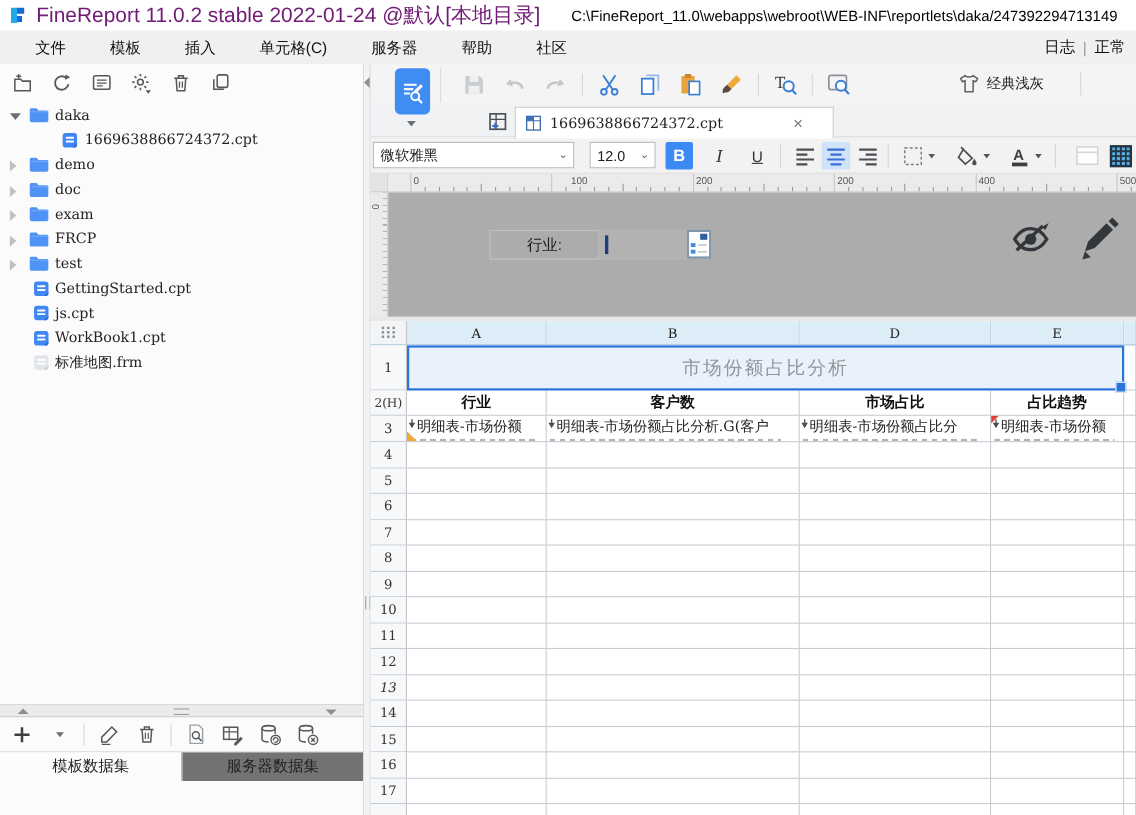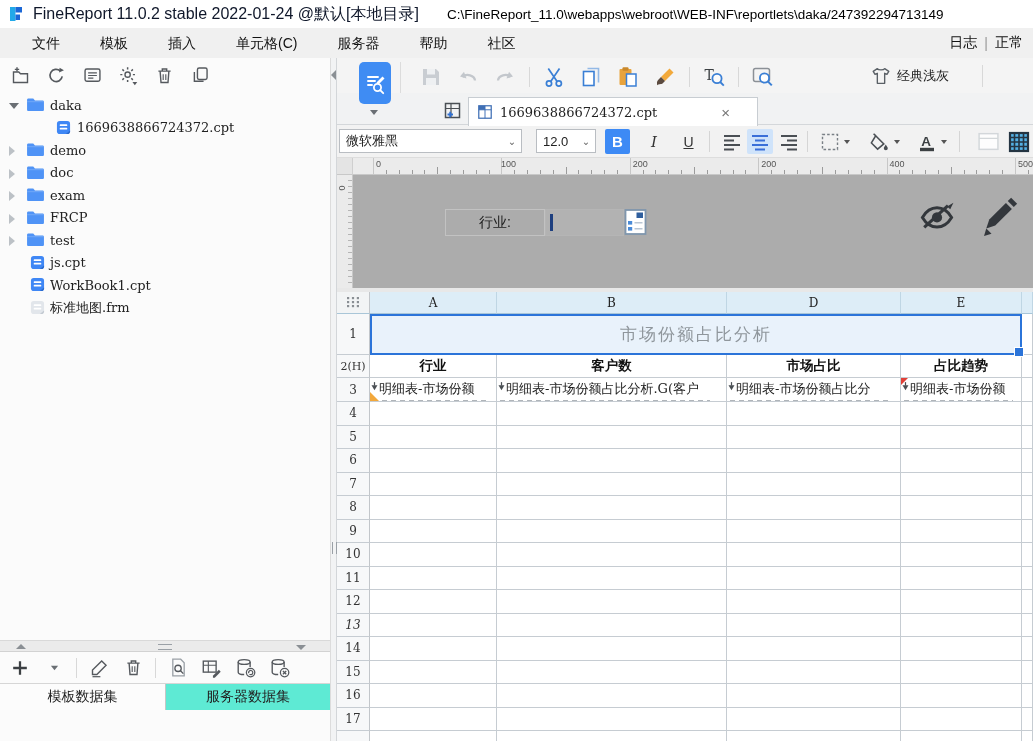--- a/index.html
+++ b/index.html
@@ -1,21 +1,21 @@
 <!DOCTYPE html>
 <html><head>
 <meta charset="utf-8">
 <style>
   html,body{margin:0;padding:0;background:#888;}
   .app{position:relative;width:1033px;height:741px;background:#fff;overflow:hidden;
        font-family:"Liberation Sans",sans-serif;color:#1a1a1a;-webkit-font-smoothing:antialiased;}
   
   .titlebar{position:absolute;left:0;top:0;width:100%;height:28px;background:#fff;border-bottom:1px solid #ececec;display:flex;align-items:center;}
   .titlebar .logo{width:18px;height:18px;margin:0 8px 0 7px;flex:0 0 auto;}
-  .titlebar .t1{font-size:16px;color:#0f172a;white-space:nowrap;text-align:center;}
+  .titlebar .t1{font-size:19px;color:#701a75;white-space:nowrap;text-align:center;}
   .titlebar .t2{font-size:13.5px;color:#000;white-space:nowrap;margin-left:28px;}
   
   .menubar{position:absolute;left:0;top:28px;width:100%;height:30px;background:#f0f0f0;border-bottom:1px solid #e2e2e2;display:flex;align-items:center;}
   .menu-item{font-size:14px;padding:0 20px;line-height:30px;color:#111;cursor:default;white-space:nowrap;}
   .menu-right{position:absolute;right:10px;top:0;height:30px;display:flex;align-items:center;font-size:14px;gap:7px;color:#111;}
   
   .left-panel{position:absolute;left:0;top:58px;width:330px;height:683px;background:#fbfbfb;}
   .tree-toolbar{position:absolute;left:0;top:0;width:100%;height:34px;display:flex;align-items:center;gap:12px;padding-left:8px;box-sizing:border-box;}
   .tbi{display:inline-flex;align-items:center;justify-content:center;width:24px;height:24px;}
   .tree{position:absolute;left:0;top:36px;width:100%;height:546px;overflow:hidden;}
@@ -27,21 +27,21 @@
   .tree-label{position:absolute;}
   .hsplit{position:absolute;left:0;top:582px;width:100%;height:12px;background:#ebebeb;border-top:1px solid #d9d9d9;border-bottom:1px solid #d2d2d2;box-sizing:border-box;}
   .hsplit .up{position:absolute;left:16px;top:3px;width:0;height:0;border-left:5px solid transparent;border-right:5px solid transparent;border-bottom:5px solid #8a8f94;}
   .hsplit .dn{position:absolute;left:296px;top:4px;width:0;height:0;border-left:5px solid transparent;border-right:5px solid transparent;border-top:5px solid #8a8f94;}
   .hsplit .eq{position:absolute;left:158px;top:3px;width:14px;height:4px;border-top:1px solid #9aa0a6;border-bottom:1px solid #9aa0a6;}
   .ds-toolbar{position:absolute;left:0;top:594px;width:100%;height:31px;display:flex;align-items:center;gap:10px;padding-left:8px;box-sizing:border-box;}
   .vsep{width:1px;height:20px;background:#d8d8d8;}
   .ds-tabs{position:absolute;left:0;top:625px;width:100%;height:26px;border-top:1px solid #d6d6d6;display:flex;}
   .ds-tab{width:165px;height:100%;display:flex;align-items:center;justify-content:center;font-size:14px;color:#222;box-sizing:border-box;}
   .ds-tab.on{background:#fcfcfc;}
-  .ds-tab.off{background:#5eead4;border-left:1px solid #c6c6c6;}
+  .ds-tab.off{background:#737373;border-left:1px solid #c6c6c6;}
   .ds-item{position:absolute;left:0;top:651px;width:100%;height:26px;display:flex;align-items:center;font-size:14px;color:#222;background:#fbfbfb;}
   .ds-item .arr{margin-left:10px;width:0;height:0;border-top:5px solid transparent;border-bottom:5px solid transparent;border-left:6px solid #bcc1c6;}
   .ds-item .ic{margin-left:9px;display:inline-flex;}
   .ds-item .lb{margin-left:6px;}
   
   .vsplit{position:absolute;left:330px;top:58px;width:7px;height:683px;background:#f2f3f4;border-left:1px solid #dcdcdc;border-right:1px solid #d3d6d9;box-sizing:border-box;}
   .vsplit .lt{position:absolute;left:0px;top:12px;width:0;height:0;border-top:5px solid transparent;border-bottom:5px solid transparent;border-right:5px solid #8a8f94;}
   .vsplit .grip{position:absolute;left:1px;top:484px;width:3px;height:12px;border-left:1px solid #9aa0a6;border-right:1px solid #9aa0a6;}
   
   .right-panel{position:absolute;left:337px;top:58px;width:696px;height:683px;background:#f4f4f4;}
@@ -257,20 +257,31 @@
         </div>
         <div class="tree-row">
           <span class="tree-ic" style="left: 30px; top: 3px;">
             <svg viewBox="0 0 16 16" width="15" height="15">
               <rect x="1" y="1" width="14" height="14" rx="3" fill="#3f87f5"></rect>
               <rect x="4" y="4.6" width="8" height="1.9" rx=".6" fill="#fff"></rect>
               <rect x="4" y="8.2" width="8" height="1.9" rx=".6" fill="#fff"></rect>
               <path d="M10.5 15 15 11.2V12a3 3 0 0 1-3 3z" fill="#2c6bcd"></path>
             </svg>
           </span>
+          <span class="tree-label" style="left: 50px;">GettingStarted.cpt</span>
+        </div>
+        <div class="tree-row">
+          <span class="tree-ic" style="left: 30px; top: 3px;">
+            <svg viewBox="0 0 16 16" width="15" height="15">
+              <rect x="1" y="1" width="14" height="14" rx="3" fill="#3f87f5"></rect>
+              <rect x="4" y="4.6" width="8" height="1.9" rx=".6" fill="#fff"></rect>
+              <rect x="4" y="8.2" width="8" height="1.9" rx=".6" fill="#fff"></rect>
+              <path d="M10.5 15 15 11.2V12a3 3 0 0 1-3 3z" fill="#2c6bcd"></path>
+            </svg>
+          </span>
           <span class="tree-label" style="left: 50px;">js.cpt</span>
         </div>
         <div class="tree-row">
           <span class="tree-ic" style="left: 30px; top: 3px;">
             <svg viewBox="0 0 16 16" width="15" height="15">
               <rect x="1" y="1" width="14" height="14" rx="3" fill="#3f87f5"></rect>
               <rect x="4" y="4.6" width="8" height="1.9" rx=".6" fill="#fff"></rect>
               <rect x="4" y="8.2" width="8" height="1.9" rx=".6" fill="#fff"></rect>
               <path d="M10.5 15 15 11.2V12a3 3 0 0 1-3 3z" fill="#2c6bcd"></path>
             </svg>
@@ -558,21 +569,21 @@
         <div class="htick" style="left: 32.84px; height: 4px; opacity: 1;"></div>
         <div class="htick" style="left: 45.68px; height: 4px; opacity: 1;"></div>
         <div class="htick" style="left: 58.52px; height: 4px; opacity: 1;"></div>
         <div class="htick" style="left: 71.36px; height: 4px; opacity: 1;"></div>
         <div class="htick" style="left: 84.2px; height: 7px; opacity: 1;"></div>
         <div class="htick" style="left: 97.04px; height: 4px; opacity: 1;"></div>
         <div class="htick" style="left: 109.88px; height: 4px; opacity: 1;"></div>
         <div class="htick" style="left: 122.72px; height: 4px; opacity: 1;"></div>
         <div class="htick" style="left: 135.56px; height: 4px; opacity: 1;"></div>
         <div class="htick" style="left: 148.4px; height: 16px; opacity: 0.45;"></div>
-        <div class="hlabel" style="left: 148px;">100</div>
+        <div class="hlabel" style="left: 166px;">100</div>
         <div class="htick" style="left: 161.24px; height: 4px; opacity: 1;"></div>
         <div class="htick" style="left: 174.08px; height: 4px; opacity: 1;"></div>
         <div class="htick" style="left: 186.92px; height: 4px; opacity: 1;"></div>
         <div class="htick" style="left: 199.76px; height: 4px; opacity: 1;"></div>
         <div class="htick" style="left: 212.6px; height: 7px; opacity: 1;"></div>
         <div class="htick" style="left: 225.44px; height: 4px; opacity: 1;"></div>
         <div class="htick" style="left: 238.28px; height: 4px; opacity: 1;"></div>
         <div class="htick" style="left: 251.12px; height: 4px; opacity: 1;"></div>
         <div class="htick" style="left: 263.96px; height: 4px; opacity: 1;"></div>
         <div class="htick" style="left: 276.8px; height: 16px; opacity: 0.45;"></div>

